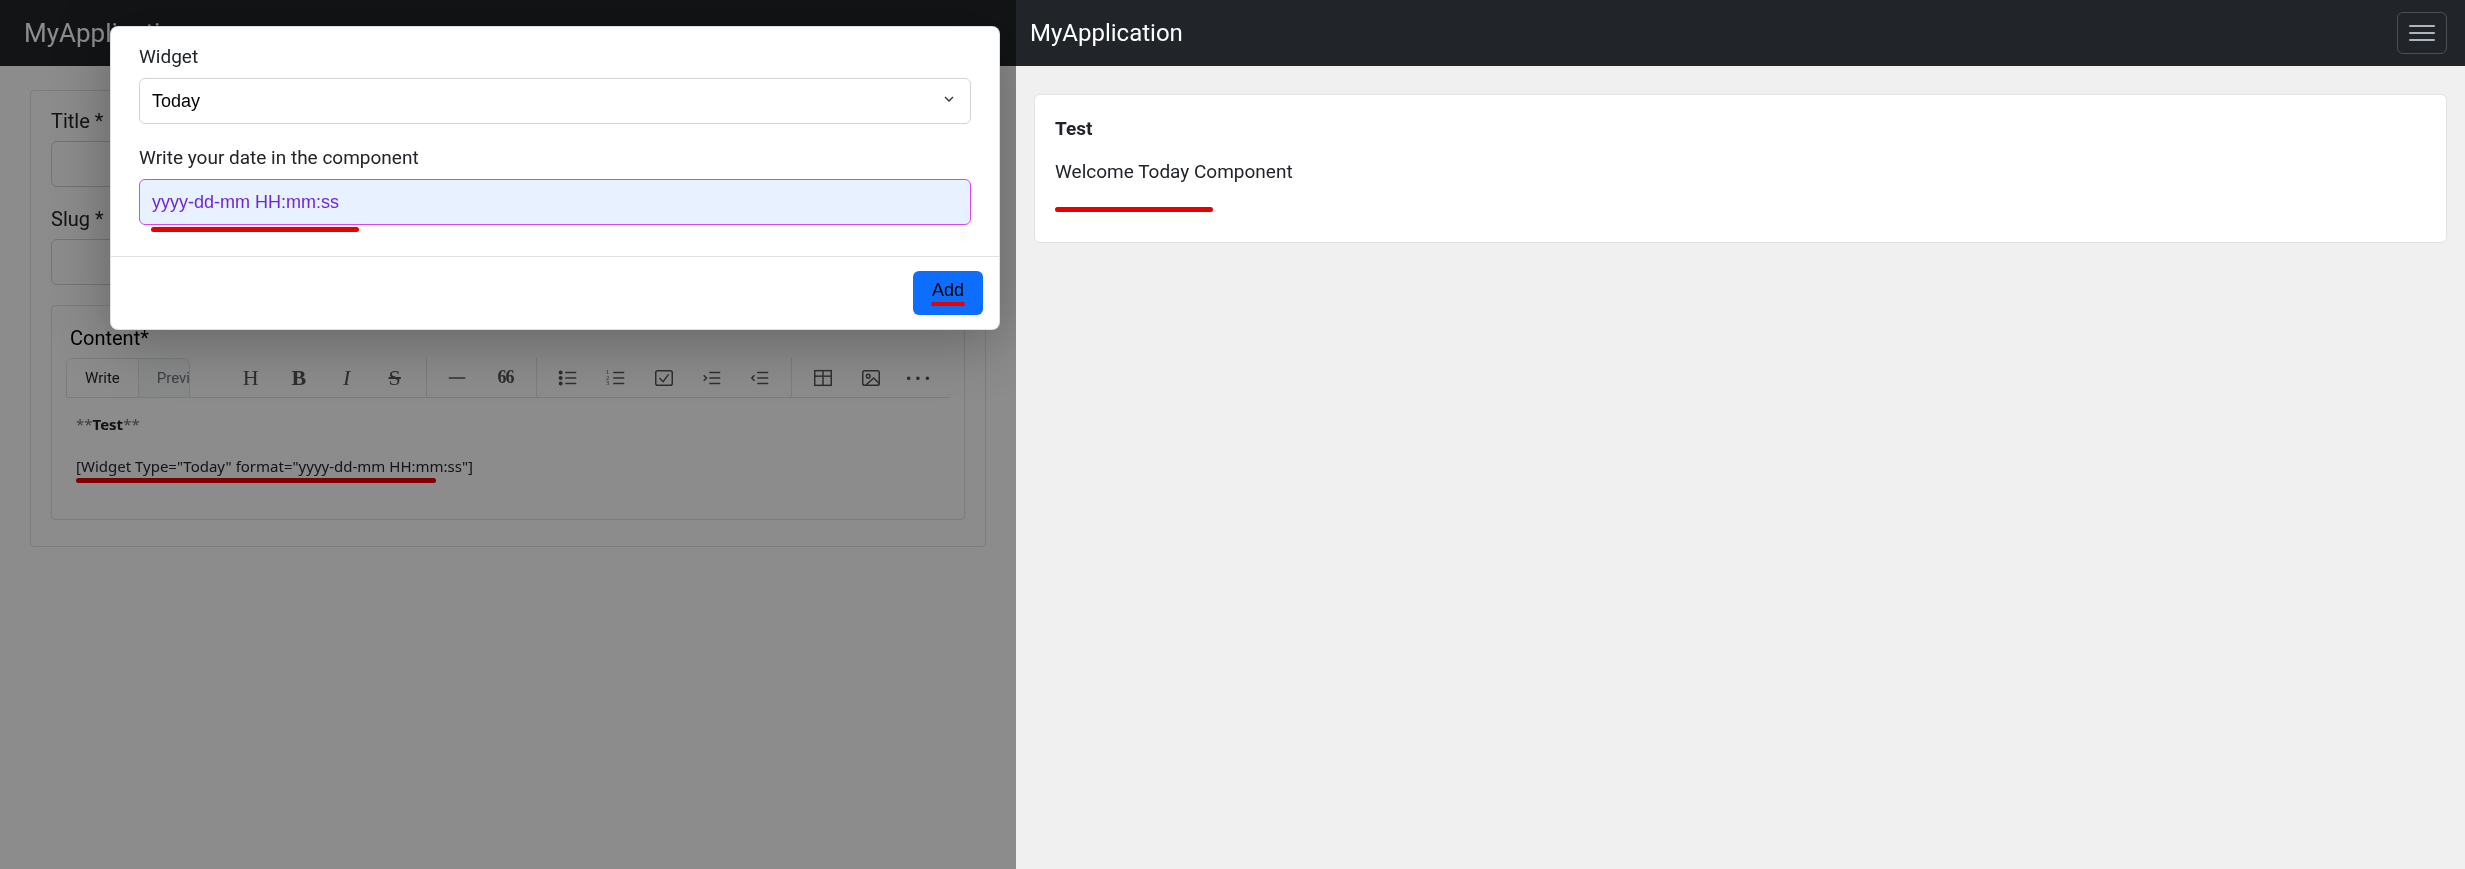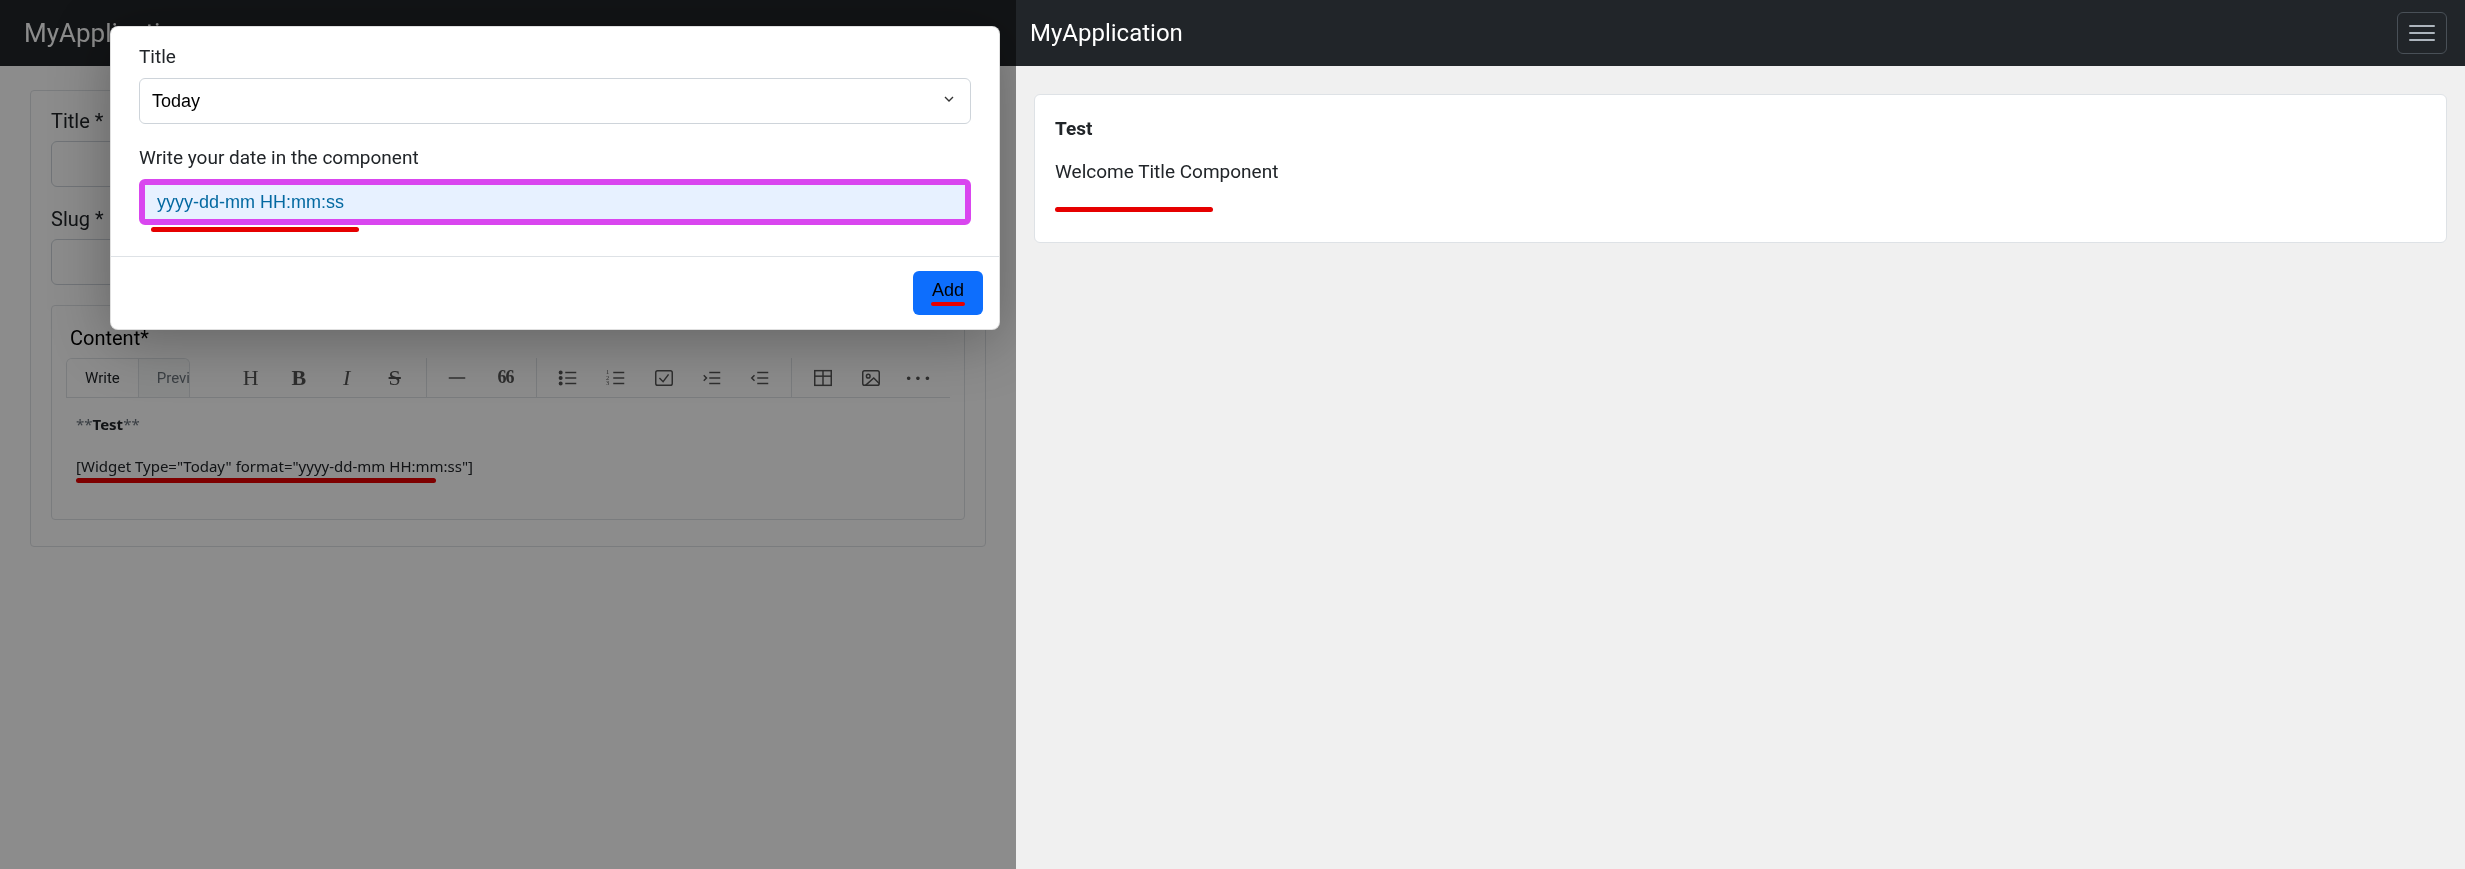--- a/index.html
+++ b/index.html
@@ -176,22 +176,22 @@
   .select-wrap .form-control { padding-right: 40px; }
   .select-caret {
     position: absolute;
     right: 14px; top: 50%;
     transform: translateY(-50%);
     pointer-events: none;
     color: #333;
   }
   .format-input {
     background: #e7f1ff;
-    border: 6px solid #d946ef;
-    color: #0369a1;
+    border: 1px solid #d946ef;
+    color: #6d28d9;
   }
 
   .modal-footer {
     border-top: 1px solid #dee2e6;
     padding: 14px 16px;
     display: flex;
     justify-content: flex-end;
   }
   .btn-primary {
     background: #0d6efd;
@@ -368,21 +368,21 @@
         </div>
       </div>
 
     </div>
   </div>
 
   <div class="backdrop"></div>
 
   <div class="modal">
     <div class="modal-body">
-      <label class="lbl">Title</label>
+      <label class="lbl">Widget</label>
       <div class="select-wrap">
         <input class="form-control" readonly="" value="Today" style="">
         <span class="select-caret">
           <svg width="16" height="16" viewBox="0 0 24 24" fill="none" stroke="currentColor" stroke-width="2">
               <polyline points="6 9 12 15 18 9"></polyline>
             </svg>
         </span>
       </div>
 
       <label class="lbl">Write your date in the component</label>
@@ -403,16 +403,16 @@
     <span>MyApplication</span>
     <div class="hamburger">
       <span></span>
         <span></span>
         <span></span>
     </div>
   </div>
 
   <div class="preview-card">
     <div class="h">Test</div>
-    <div class="p">Welcome Title Component</div>
+    <div class="p">Welcome Today Component</div>
     <div class="redline" style="width:158px;"></div>
   </div>
 </div>
 
 </body></html>

